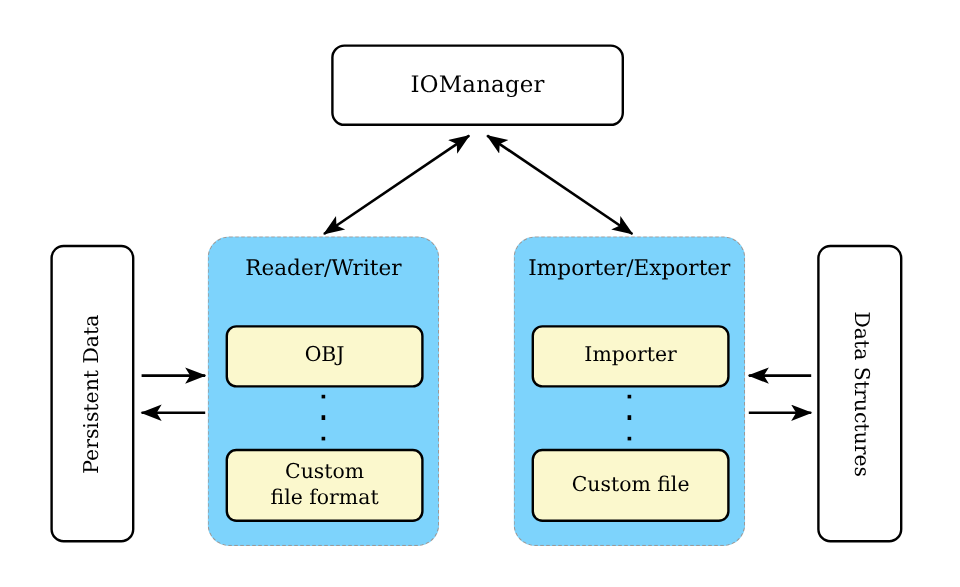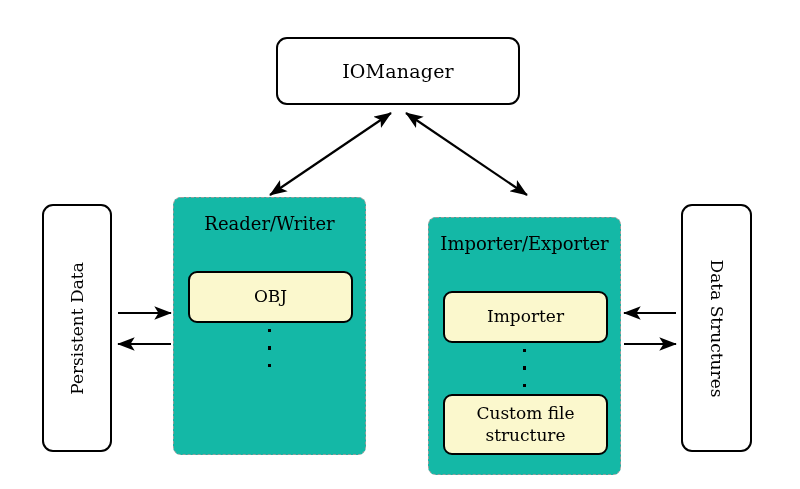--- a/index.html
+++ b/index.html
@@ -78,38 +78,37 @@
     font-size: 17px;
     white-space: nowrap;
     line-height: 1;
   }
   .rot-ccw { transform: rotate(-90deg); }
   .rot-cw  { transform: rotate(90deg); }
 
   
   .group-panel {
     position: absolute;
-    background: #14b8a6;
+    background: #7dd3fc;
     border: 1.4px dashed #9a9a9a;
-    border-radius: 8px;
+    border-radius: 18px;
     box-sizing: border-box;
     padding-left: 36px;
   }
   #reader-writer-panel {
     left: 173px;
     top: 197px;
     width: 193px;
     height: 258px;
   }
   #importer-exporter-panel {
     left: 428px;
     top: 197px;
     width: 193px;
     height: 258px;
-    margin-top: 20px;
   }
   .panel-title {
     position: absolute;
     top: 17px;
     left: 0;
     width: 100%;
     text-align: center;
     font-size: 18px;
     line-height: 1;
     white-space: nowrap;
@@ -210,34 +209,37 @@
     <div class="item-box item-top">
       <span class="item-line">OBJ</span>
     </div>
 
     <div class="vdots">
       <span class="vdot"></span>
       <span class="vdot"></span>
       <span class="vdot"></span>
     </div>
 
+    <div class="item-box item-bottom">
+      <span class="item-line">Custom</span>
+      <span class="item-line">file format</span>
+    </div>
   </div>
 
   <div class="group-panel" id="importer-exporter-panel">
     <div class="panel-title">Importer/Exporter</div>
 
     <div class="item-box item-top">
       <span class="item-line">Importer</span>
     </div>
 
     <div class="vdots">
       <span class="vdot"></span>
       <span class="vdot"></span>
       <span class="vdot"></span>
     </div>
 
     <div class="item-box item-bottom">
       <span class="item-line">Custom file</span>
-      <span class="item-line">structure</span>
     </div>
   </div>
 
 </div>
 
 </body></html>

